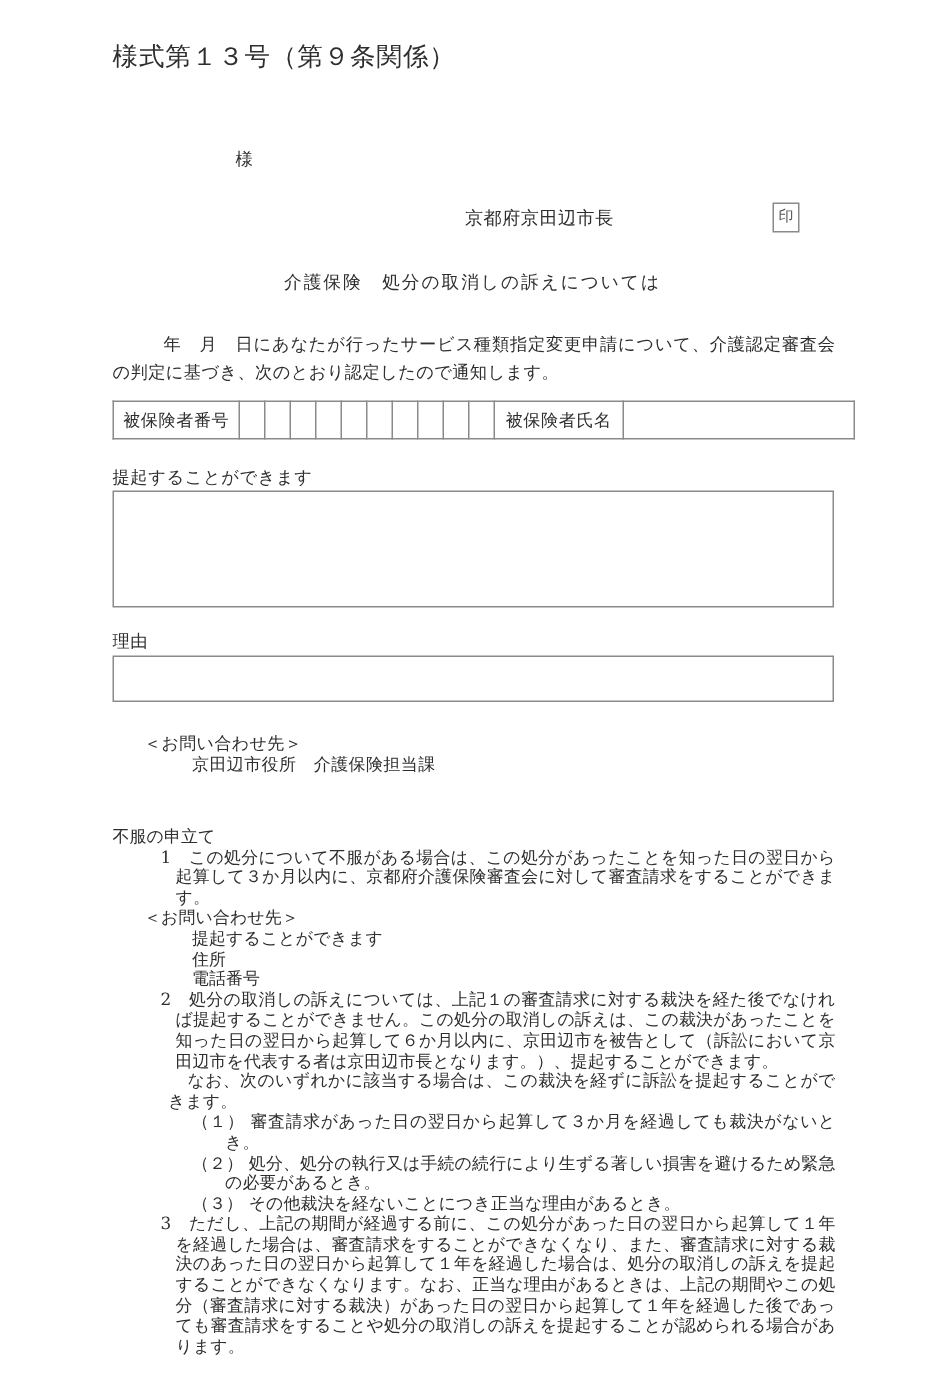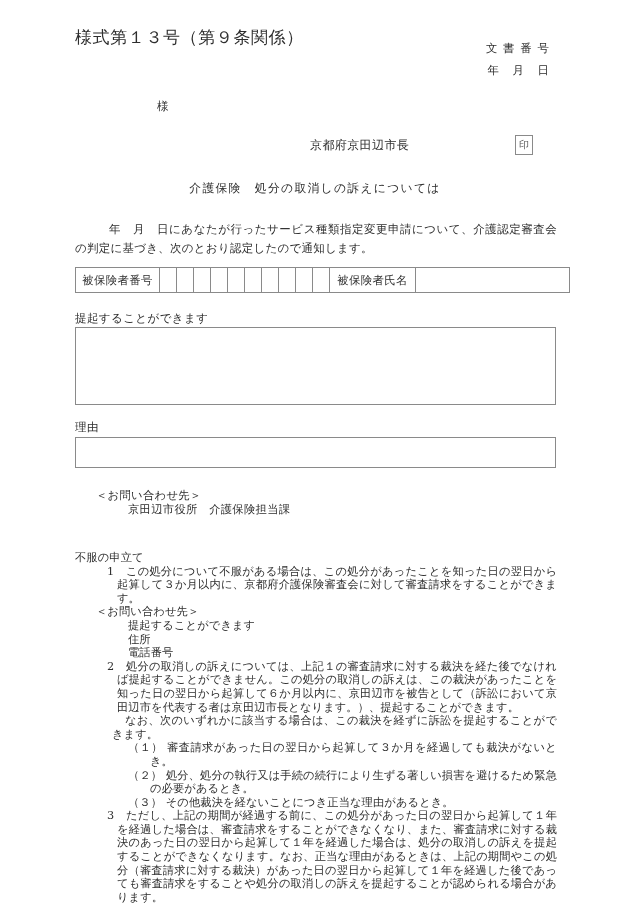--- a/index.html
+++ b/index.html
@@ -54,24 +54,20 @@
   .notice .cblock .h{margin-left:21px;}
   .notice .cblock .l{margin-left:53px;}
 </style>
 </head>
 <body>
 
 <div class="page">
 
   <div class="abs form-no">様式第１３号（第９条関係）</div>
 
-  <div class="abs docno-block">
-    <div class="l1">文 書 番 号</div>
-    <div class="l2">年　月　日</div>
-  </div>
 
   <div class="abs addressee">様</div>
 
   <div class="abs issuer">京都府京田辺市長</div>
   <div class="abs seal">印</div>
 
   <div class="abs doc-title">介護保険　処分の取消しの訴えについては</div>
 
   <div class="abs body-para">年　月　日にあなたが行ったサービス種類指定変更申請について、介護認定審査会の判定に基づき、次のとおり認定したので通知します。</div>
 

